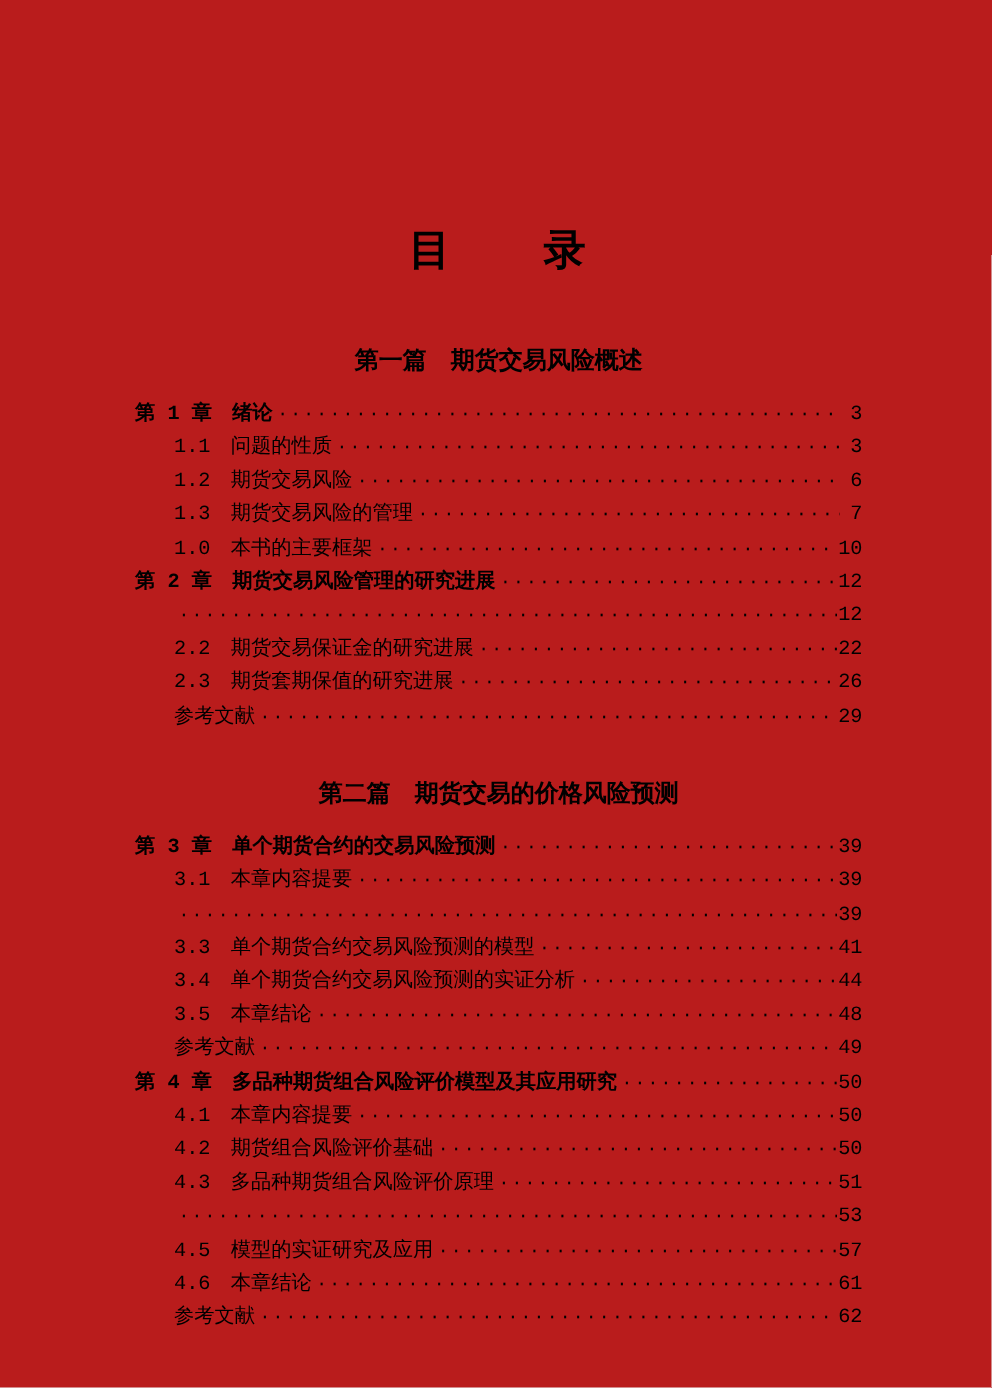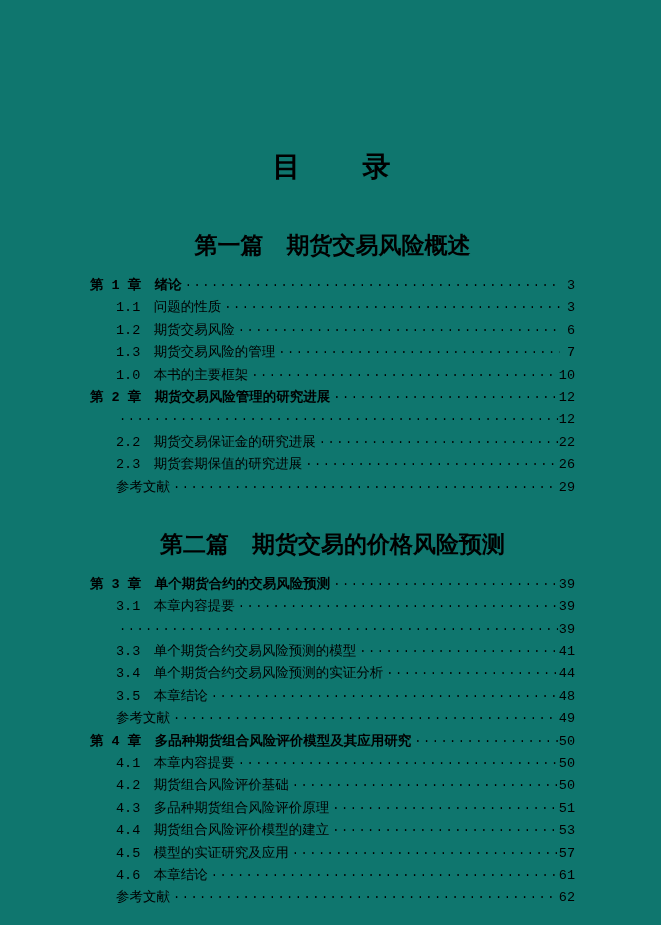--- a/index.html
+++ b/index.html
@@ -9,36 +9,36 @@
   }
   body {
     font-family: "Liberation Serif", "DejaVu Serif", serif;
     color: #000;
   }
   .page {
     position: relative;
     width: 661px;
     height: 925px;
     margin: 0 auto;
-    background: #0f766e;
+    background: #b91c1c;
     box-sizing: border-box;
     padding: 148px 86px 0 90px;
     overflow: hidden;
   }
   .doc-title {
     margin: 0 0 44px 0;
     text-align: center;
     font-size: 28px;
     font-weight: bold;
     letter-spacing: 2px;
   }
   .part-heading {
     margin: 30px 0 14px 0;
     text-align: center;
-    font-size: 23px;
+    font-size: 16px;
     font-weight: bold;
   }
   .part:first-of-type .part-heading {
     margin-top: 0;
   }
   .entry {
     display: flex;
     align-items: baseline;
     font-size: 13.5px;
     line-height: 22.4px;
@@ -179,21 +179,20 @@
           <span class="label">4.2　期货组合风险评价基础</span>
           <span class="dots">····························································································································································································································</span>
           <span class="pagenum">50</span>
         </div>
         <div class="entry section">
           <span class="label">4.3　多品种期货组合风险评价原理</span>
           <span class="dots">····························································································································································································································</span>
           <span class="pagenum">51</span>
         </div>
         <div class="entry section">
-          <span class="label">4.4　期货组合风险评价模型的建立</span>
           <span class="dots">····························································································································································································································</span>
           <span class="pagenum">53</span>
         </div>
         <div class="entry section">
           <span class="label">4.5　模型的实证研究及应用</span>
           <span class="dots">····························································································································································································································</span>
           <span class="pagenum">57</span>
         </div>
         <div class="entry section">
           <span class="label">4.6　本章结论</span>

